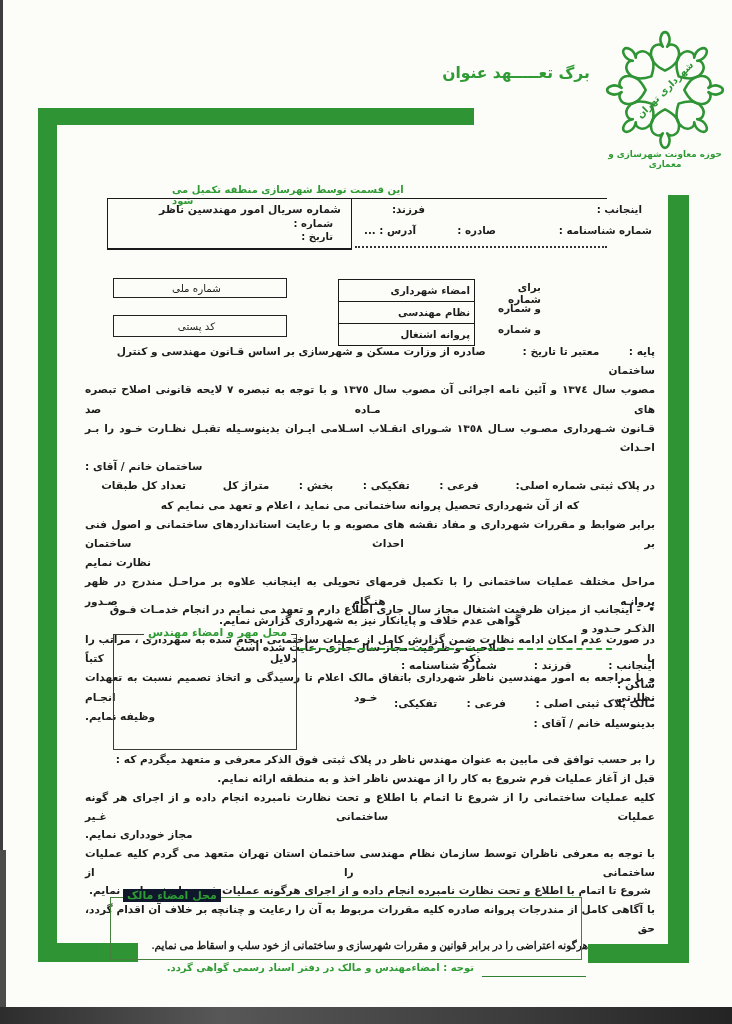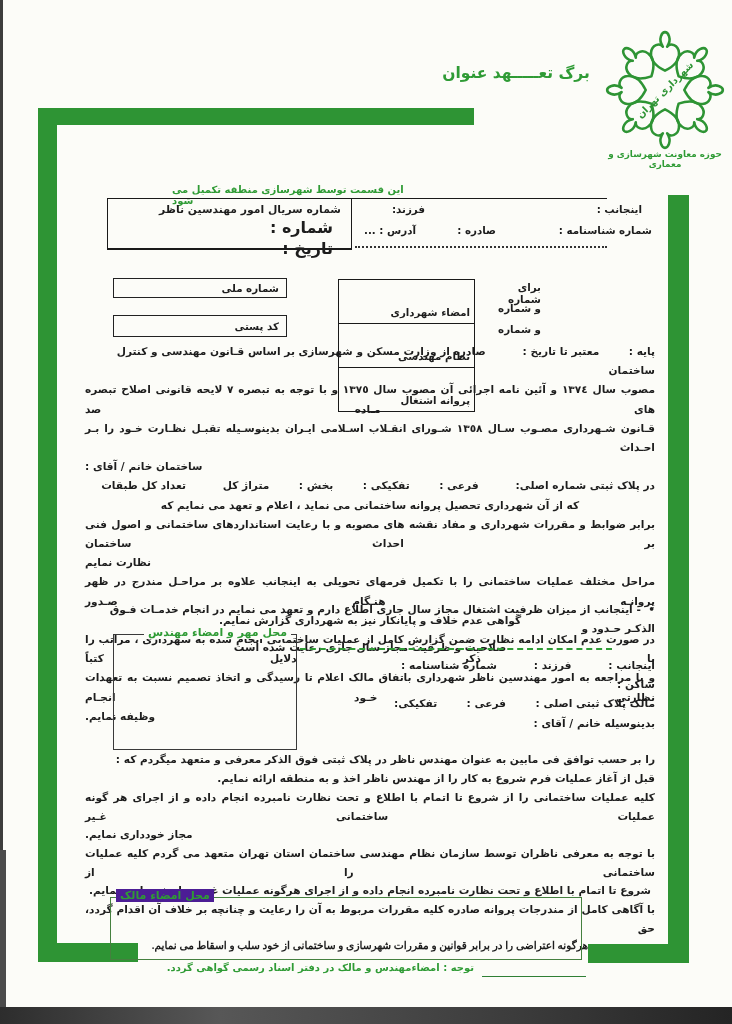--- a/index.html
+++ b/index.html
@@ -22,38 +22,38 @@
   .l{text-align:left;}
   .j{text-align:justify;text-align-last:justify;}
   
   .title{left:428px;top:64px;width:176px;text-align:center;font-size:15.5px;}
   .subtitle{left:598px;top:149px;width:134px;text-align:center;font-size:8.8px;}
   .region-note{left:172px;top:184px;width:256px;text-align:left;font-size:10px;}
   
   .serial-box{position:absolute;left:107px;top:198px;width:245px;height:52px;
               border:1.5px solid #1a1a1a;border-bottom:2.5px solid #1a1a1a;box-sizing:border-box;}
   .serial-box .t{direction:rtl;text-align:right;font-weight:bold;font-size:10.8px;padding:4px 10px 0 0;}
-  .serial-box .f{direction:rtl;text-align:right;font-weight:bold;font-size:16px;padding:2px 18px 0 0;}
+  .serial-box .f{direction:rtl;text-align:right;font-weight:bold;font-size:10px;padding:2px 18px 0 0;}
   
   .topline{position:absolute;left:352px;top:198px;width:255px;border-top:1.6px solid #1a1a1a;}
   .fld{position:absolute;direction:rtl;font-weight:bold;font-size:10.3px;text-align:right;}
   .dotline{position:absolute;left:355px;top:246px;width:252px;border-bottom:2px dotted #333;}
   
   .numtable{position:absolute;left:338px;top:279px;width:137px;border:1.4px solid #1a1a1a;box-sizing:border-box;}
   .numtable .row{height:21px;direction:rtl;text-align:right;font-weight:bold;font-size:10.2px;
-                 line-height:21px;padding-right:4px;border-bottom:1.2px solid #1a1a1a;margin-top:22px;}
+                 line-height:21px;padding-right:4px;border-bottom:1.2px solid #1a1a1a;}
   .numtable .row:last-child{border-bottom:none;}
   .code-box{position:absolute;left:113px;width:174px;border:1.2px solid #222;box-sizing:border-box;
-            direction:rtl;text-align:right;font-weight:bold;font-size:10.3px;padding-right:7px;}
+            direction:rtl;text-align:center;font-weight:normal;font-size:10.3px;padding-right:7px;}
   
   .stamp-eng{position:absolute;left:113px;top:634px;width:182px;height:114px;border:1.3px solid #3a3a3a;}
   .stamp-eng .lbl{position:absolute;right:5px;top:-9px;background:#fcfcf8;padding:0 4px;
                   font-size:11px;font-weight:bold;direction:rtl;white-space:nowrap;}
   .stamp-own{position:absolute;left:110px;top:897px;width:470px;height:61px;border:1.2px solid #45803f;}
-  .stamp-own .lbl{position:absolute;left:5px;top:-9px;background:#4c1d95;padding:0 4px;
+  .stamp-own .lbl{position:absolute;left:12px;top:-9px;background:#0f172a;padding:0 4px;
                   font-size:11px;font-weight:bold;direction:rtl;white-space:nowrap;}
   .dash-sep{position:absolute;left:300px;top:648px;width:312px;border-top:2px dashed #2f9b35;}
   .note{position:absolute;left:102px;top:962px;width:372px;direction:rtl;text-align:right;
         font-size:10px;font-weight:bold;white-space:nowrap;}
   .note-line{position:absolute;left:482px;top:976px;width:104px;border-top:1.4px solid #2f7f35;}
   svg text{font-family:"DejaVu Sans",sans-serif;}
 </style>
 </head>
 <body>
 

